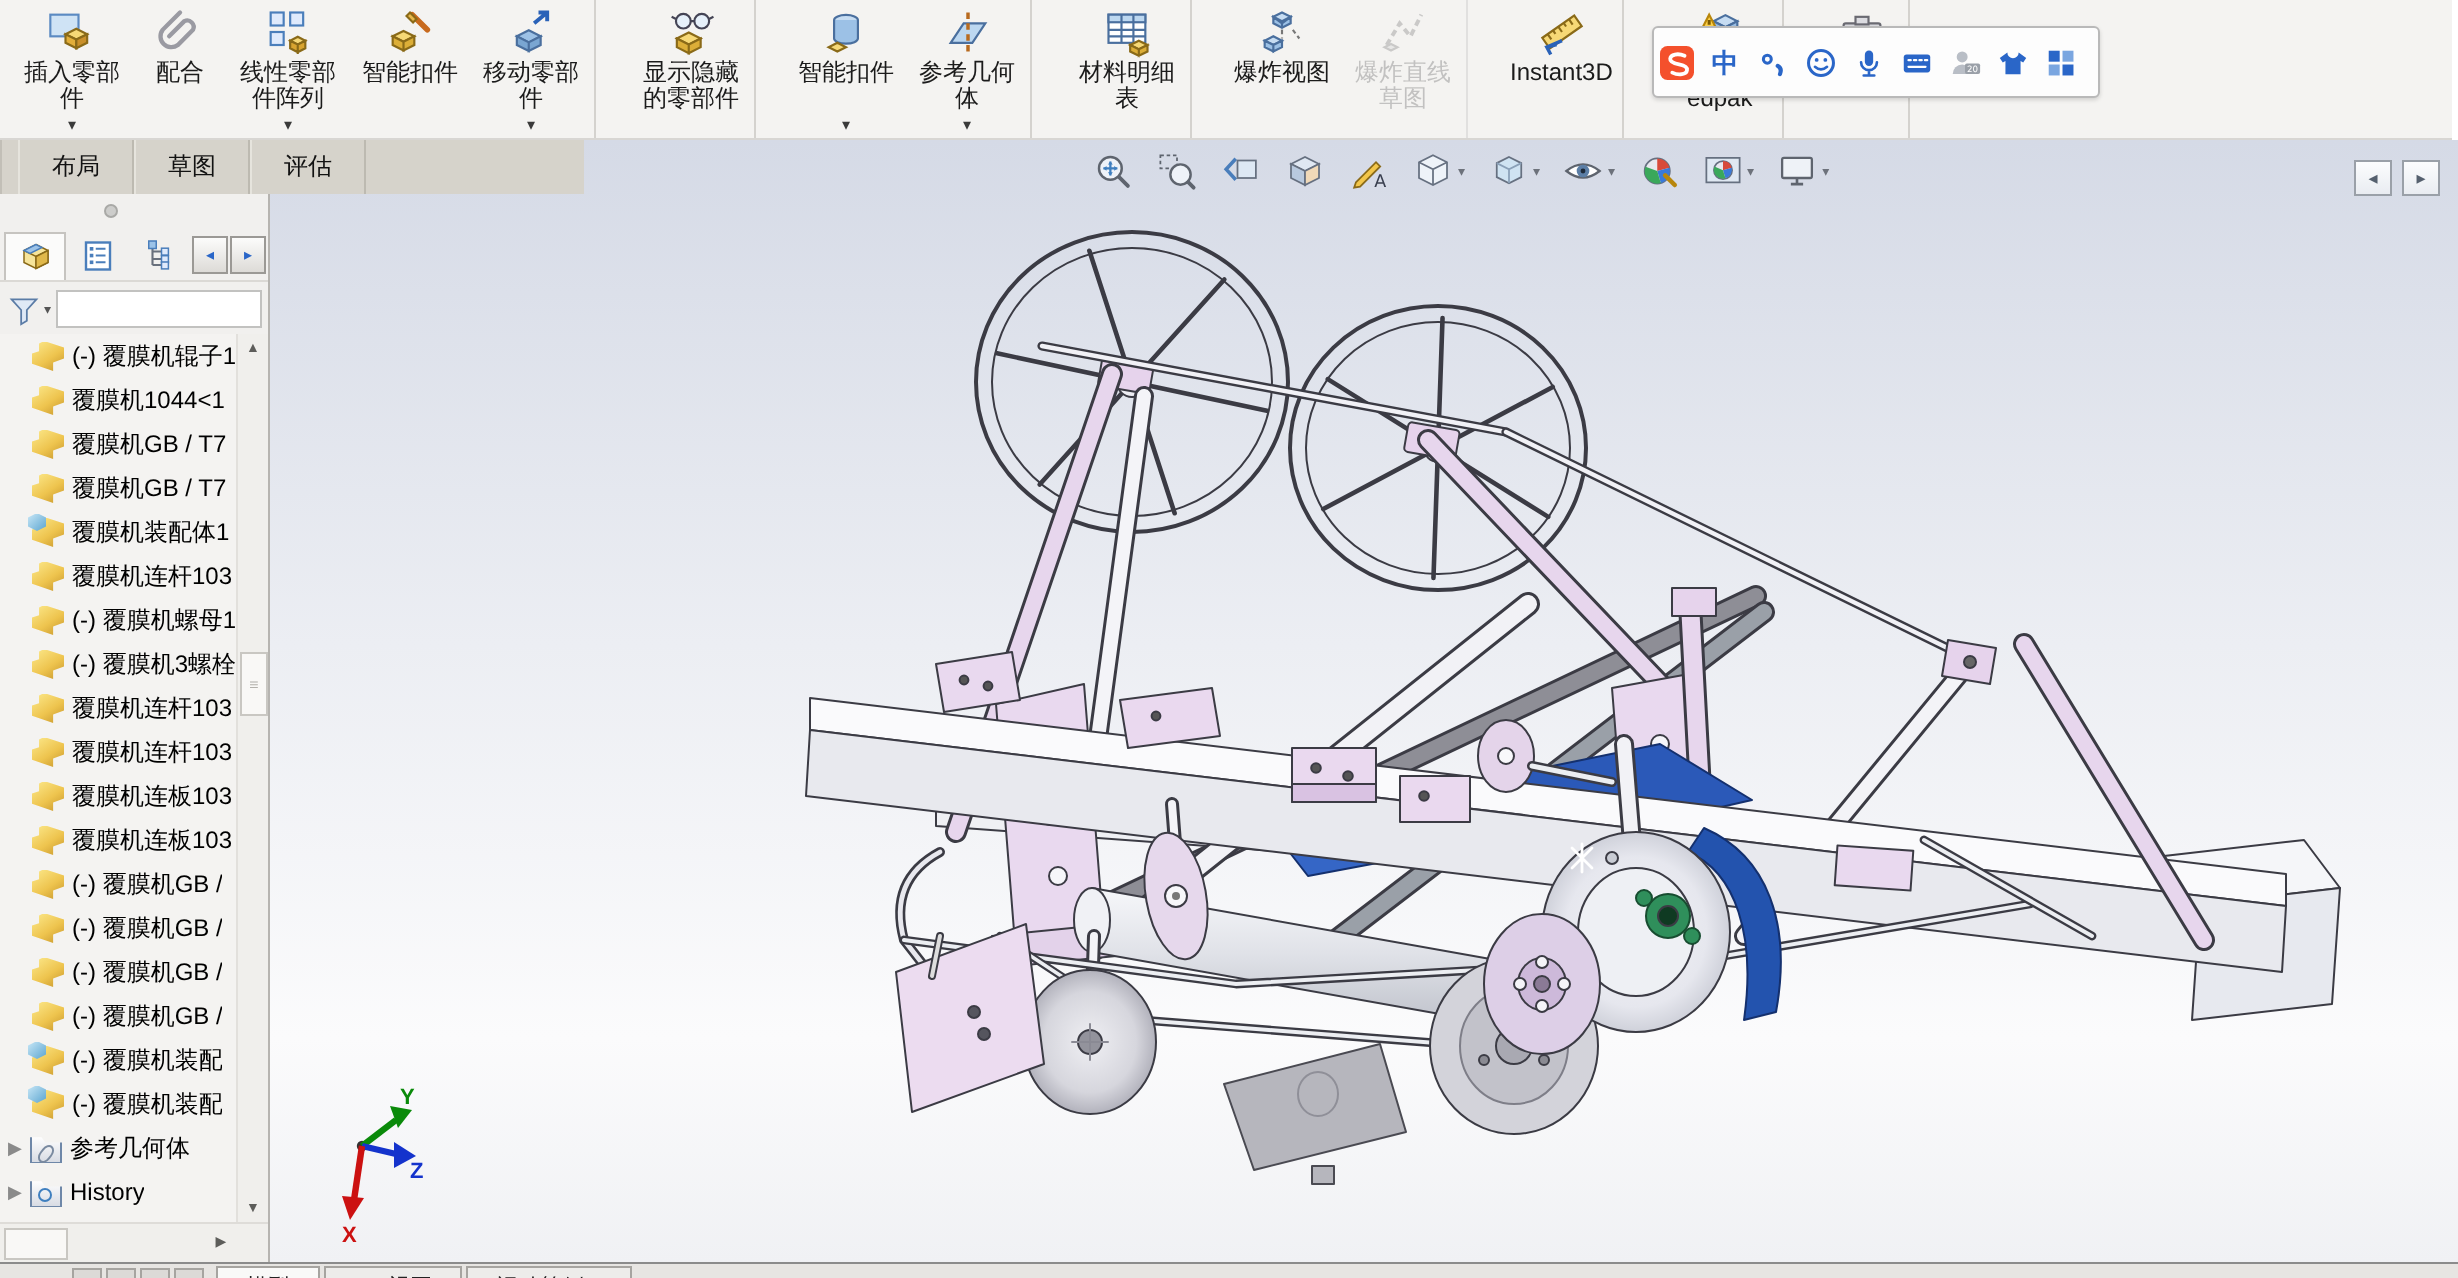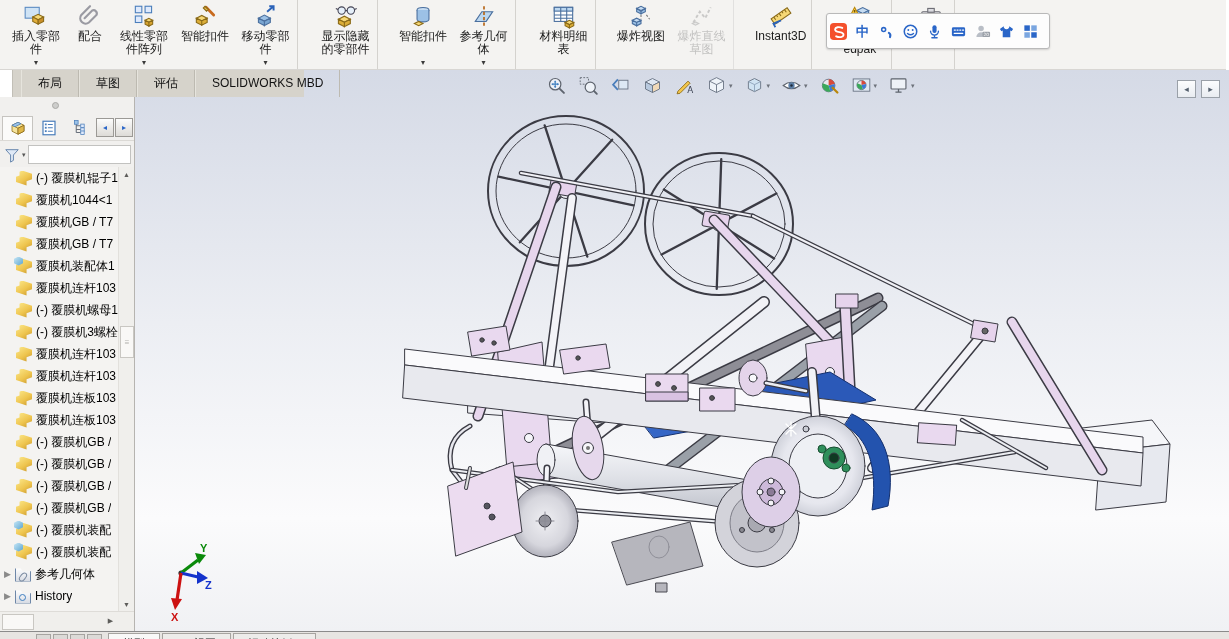--- a/index.html
+++ b/index.html
@@ -19,21 +19,21 @@
   .rbtn[data-disabled="true"] .rlabel{color:#9a9a96;}
   .rbtn[data-grpend="true"]{border-right:1px solid #d4d2ce;margin-right:16px;}
 
   
   .ime{position:absolute;left:826px;top:13px;height:34px;display:flex;align-items:center;gap:7px;
        background:#fdfdfd;border:1px solid #b9b9b9;border-radius:3px;padding:0 10px 0 3px;
        box-shadow:0 1px 2px rgba(0,0,0,.15);}
   .ime .ime-ic{width:17px;height:17px;}
 
   
-  .tabstrip{position:absolute;left:12px;top:70px;width:292px;height:27px;background:#d6d3cb;display:flex;
+  .tabstrip{position:absolute;left:0;top:70px;width:292px;height:27px;background:#d6d3cb;display:flex;
             border-left:1px solid #c2bfb7;box-sizing:border-box;padding-left:8px;z-index:5;}
   .cmtab{padding:0 16px;line-height:26px;font-size:12px;color:#121212;border-right:1px solid #bdbab1;
          border-left:1px solid #e6e4dd;white-space:nowrap;cursor:default;}
 
   
   .viewport{position:absolute;left:135px;top:70px;width:1094px;height:561px;z-index:1;}
   .viewport svg.model{position:absolute;left:0;top:0;}
   .headsup{position:absolute;left:410px;top:5px;display:flex;align-items:center;gap:9px;z-index:3;}
   .hu-btn{display:flex;align-items:center;gap:2px;padding:0 1px;cursor:default;}
   .hu-btn svg{width:21px;height:21px;}
@@ -757,21 +757,20 @@
   </div>
 
 <div class="tabstrip">
 
     <div class="cmtab">布局</div>
 
     <div class="cmtab">草图</div>
 
     <div class="cmtab">评估</div>
 
-    <div class="cmtab">SOLIDWORKS MBD</div>
   </div>
 
 <div class="panel">
   <div class="panel-top">
     <div class="panel-dot"></div>
   </div>
   <div class="panel-tabs">
     <div class="ptab" data-active="true">
       <svg>
           <use href="#pt-feature"></use>

